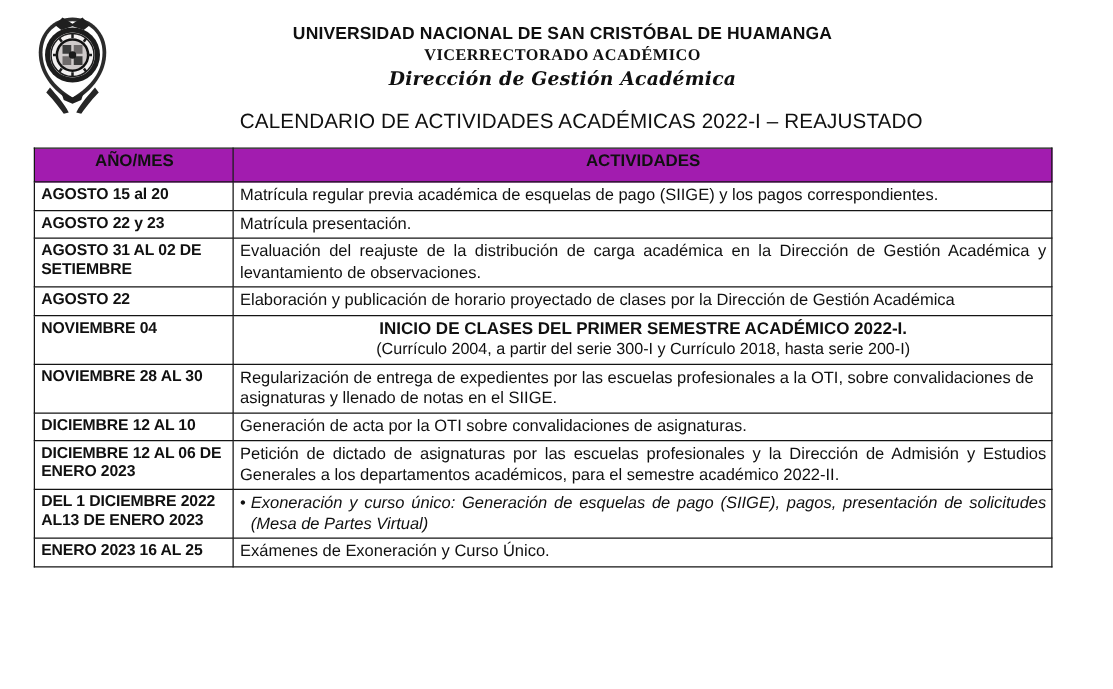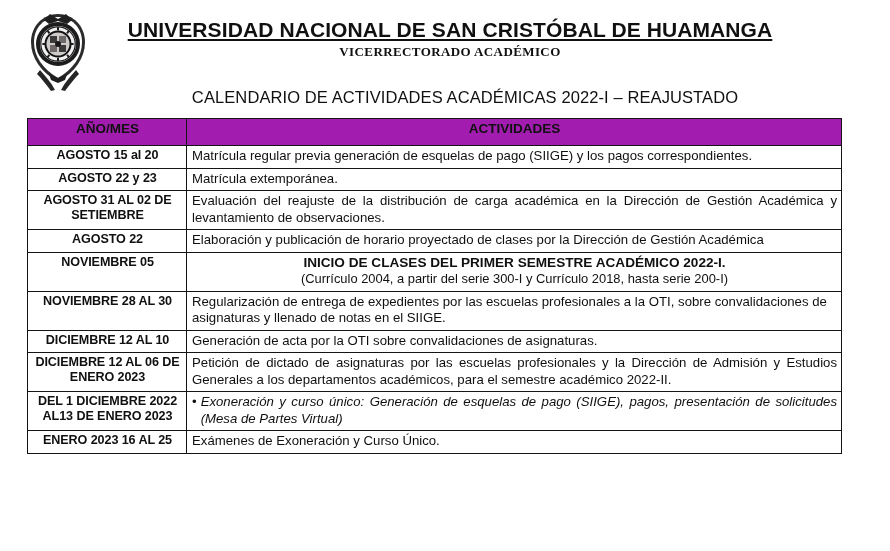--- a/index.html
+++ b/index.html
@@ -34,25 +34,24 @@
   .head-text {
     position: absolute;
     left: 100px;
     right: 90px;
     top: 18px;
     text-align: center;
   }
   .org-line1 {
     font-family: "Liberation Sans", sans-serif;
     font-weight: bold;
-    font-size: 21px;
+    font-size: 14px;
     letter-spacing: 0.1px;
     line-height: 1.18;
     white-space: nowrap;
-    text-decoration: underline;
   }
   .org-line2 {
     font-family: "Liberation Serif", serif;
     font-weight: bold;
     font-size: 13px;
     letter-spacing: 0.4px;
     line-height: 1.3;
     margin-top: 1px;
   }
   .org-line3 {
@@ -106,21 +105,21 @@
     font-weight: bold;
     font-size: 13.5px;
     padding-top: 3px;
     padding-bottom: 3px;
     height: 21px;
     vertical-align: middle;
   }
   thead th.th-act { font-size: 13.5px; }
 
   td.mes {
-    text-align: center;
+    text-align: left;
     font-weight: bold;
     font-size: 12.6px;
     line-height: 1.18;
     vertical-align: top;
     padding-top: 3px;
     letter-spacing: -0.1px;
   }
   td.act {
     font-size: 13.2px;
     line-height: 1.25;
@@ -189,20 +188,21 @@
 
       <path d="M13 58 C18 64 24 70 28 78 L24 79 C19 72 14 66 10 62 Z" fill="#262626"></path>
       <path d="M49 58 C44 64 38 70 34 78 L38 79 C43 72 48 66 52 62 Z" fill="#262626"></path>
       <path d="M22 62 L31 66 L40 62 L38 68 L31 71 L24 68 Z" fill="#1f1f1f"></path>
     </svg>
   </div>
 
   <div class="head-text">
     <div class="org-line1">UNIVERSIDAD NACIONAL DE SAN CRISTÓBAL DE HUAMANGA</div>
     <div class="org-line2">VICERRECTORADO ACADÉMICO</div>
+    <div class="org-line3">Dirección de Gestión Académica</div>
   </div>
 </div>
 
 <div class="doc-title">CALENDARIO DE ACTIVIDADES ACADÉMICAS 2022-I – REAJUSTADO</div>
 
 <div class="table-wrap">
   <table class="calendar">
     <colgroup>
       <col class="c-mes">
       <col class="c-act">
@@ -210,41 +210,41 @@
     <thead>
       <tr>
         <th class="th-mes">AÑO/MES</th>
         <th class="th-act">ACTIVIDADES</th>
       </tr>
     </thead>
     <tbody>
 
       <tr>
         <td class="mes">AGOSTO 15 al 20</td>
-        <td class="act">Matrícula regular previa generación de esquelas de pago (SIIGE) y los pagos correspondientes.</td>
+        <td class="act">Matrícula regular previa académica de esquelas de pago (SIIGE) y los pagos correspondientes.</td>
       </tr>
 
       <tr>
         <td class="mes">AGOSTO 22 y 23</td>
-        <td class="act">Matrícula extemporánea.</td>
+        <td class="act">Matrícula presentación.</td>
       </tr>
 
 
       <tr>
         <td class="mes">AGOSTO 31 AL 02 DE SETIEMBRE</td>
         <td class="act justify">Evaluación del reajuste de la distribución de carga académica en la Dirección de Gestión Académica y levantamiento de observaciones.</td>
       </tr>
 
       <tr>
         <td class="mes">AGOSTO 22</td>
         <td class="act">Elaboración y publicación de horario proyectado de clases por la Dirección de Gestión Académica</td>
       </tr>
 
       <tr>
-        <td class="mes">NOVIEMBRE  05</td>
+        <td class="mes">NOVIEMBRE  04</td>
         <td class="act center">
           <span class="act-strong">INICIO DE CLASES DEL PRIMER SEMESTRE ACADÉMICO 2022-I.</span>
           <span class="act-sub">(Currículo 2004, a partir del serie 300-I y Currículo 2018, hasta serie 200-I)</span>
         </td>
       </tr>
 
       <tr>
         <td class="mes">NOVIEMBRE 28 AL 30</td>
         <td class="act">Regularización de entrega de expedientes por las escuelas profesionales a la OTI, sobre convalidaciones de asignaturas y llenado de notas en el SIIGE.</td>
       </tr>

